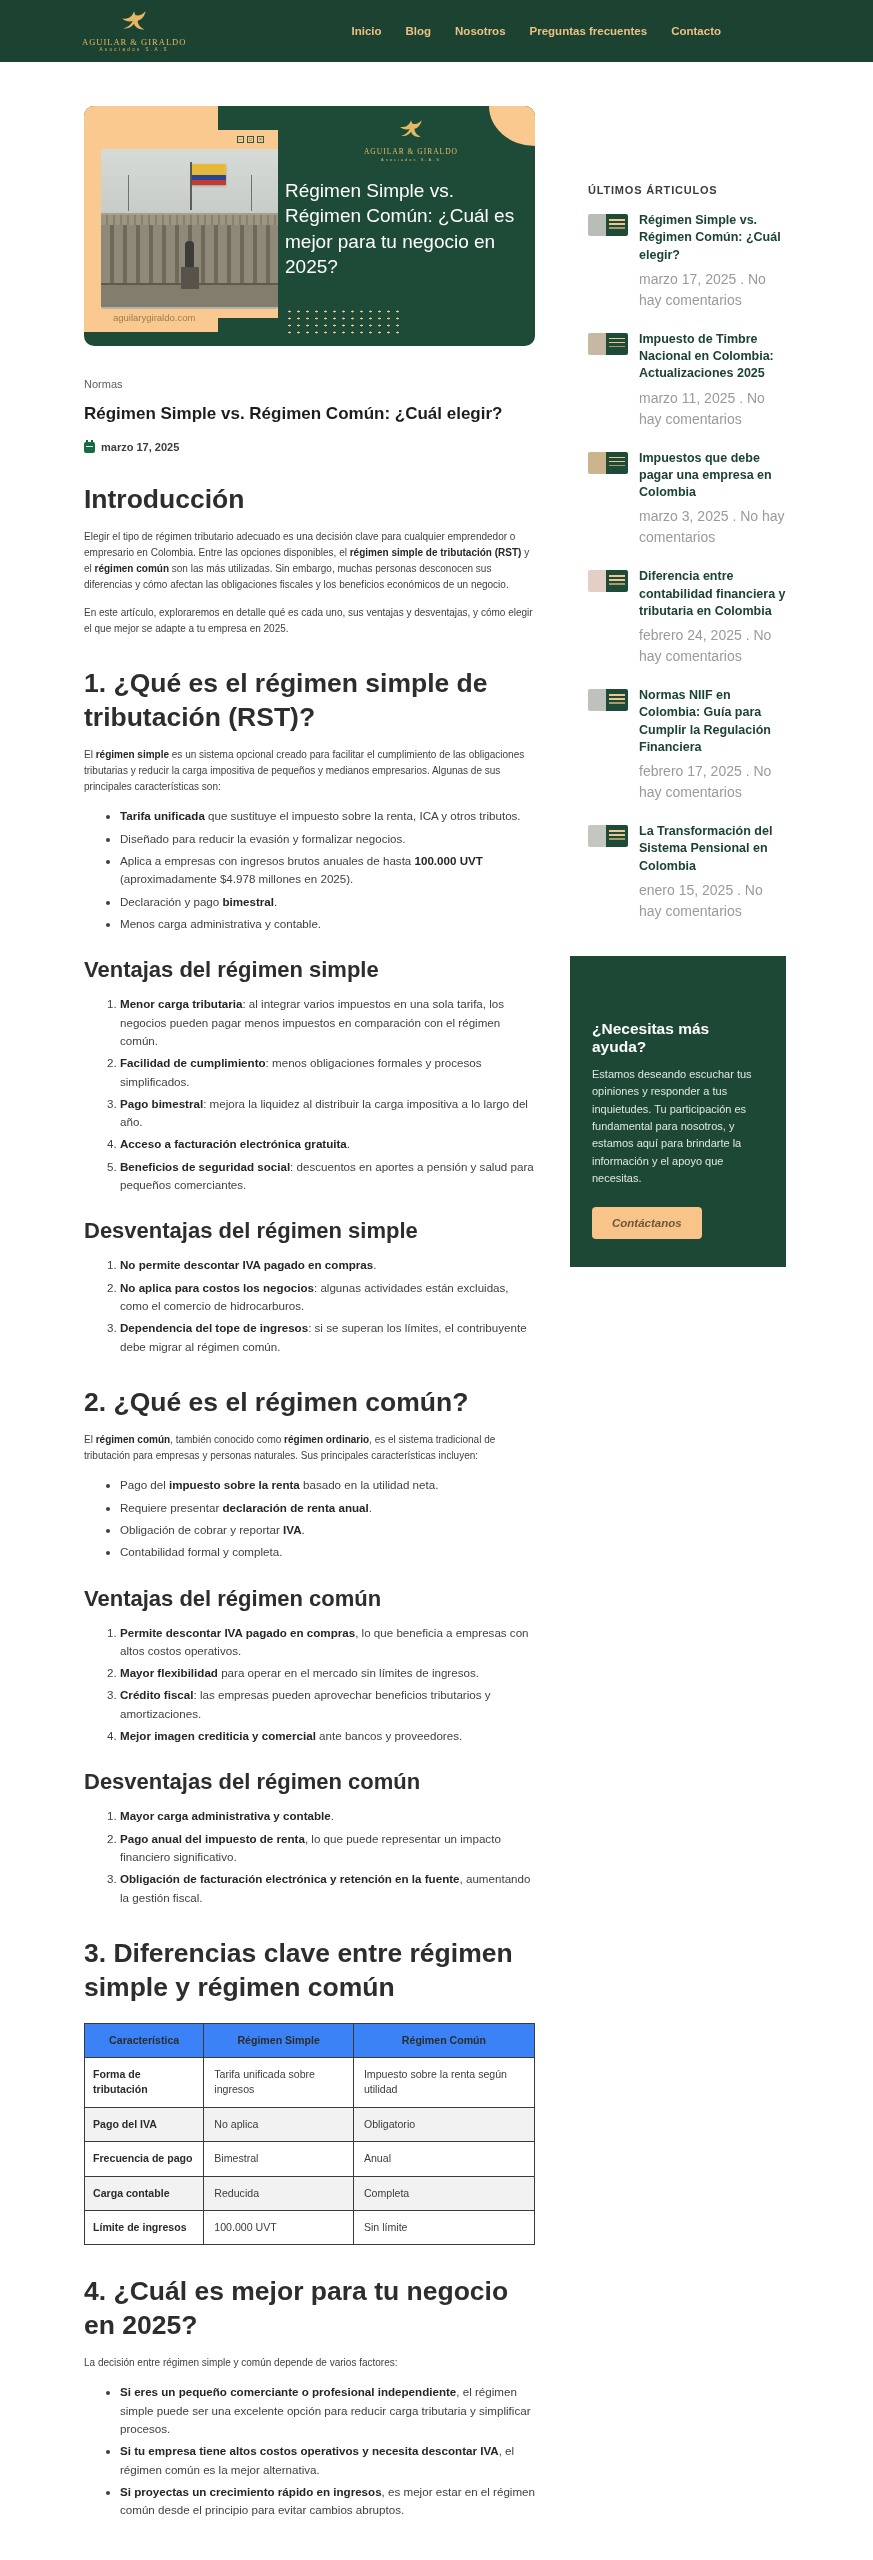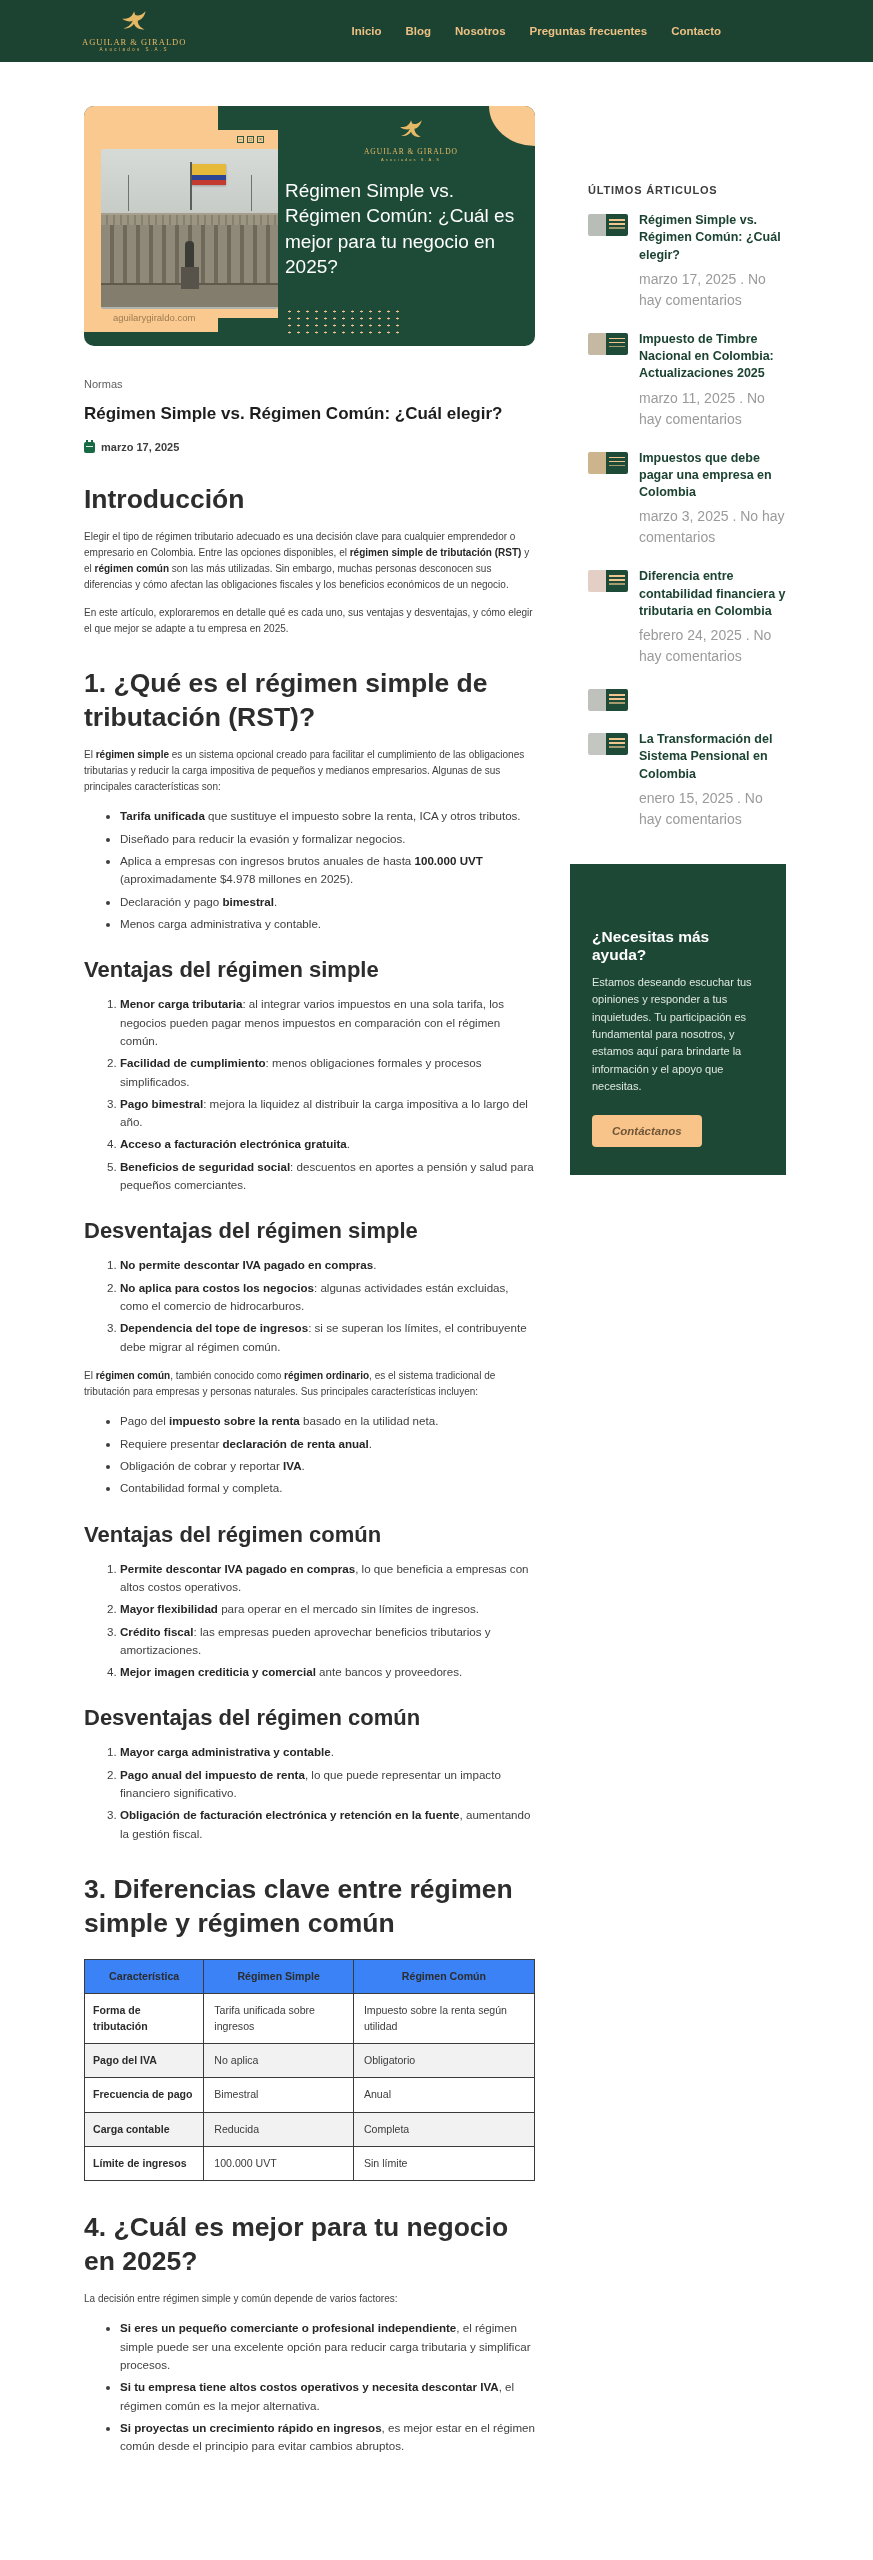--- a/index.html
+++ b/index.html
@@ -188,20 +188,21 @@
           <li><strong>Pago bimestral</strong>: mejora la liquidez al distribuir la carga impositiva a lo largo del año.</li>
           <li><strong>Acceso a facturación electrónica gratuita</strong>.</li>
           <li><strong>Beneficios de seguridad social</strong>: descuentos en aportes a pensión y salud para pequeños comerciantes.</li>
         </ol>
         <h3>Desventajas del régimen simple</h3>
         <ol>
           <li><strong>No permite descontar IVA pagado en compras</strong>.</li>
           <li><strong>No aplica para costos los negocios</strong>: algunas actividades están excluidas, como el comercio de hidrocarburos.</li>
           <li><strong>Dependencia del tope de ingresos</strong>: si se superan los límites, el contribuyente debe migrar al régimen común.</li>
         </ol>
+        <h2>2. ¿Qué es el régimen común?</h2>
         <p>El <strong>régimen común</strong>, también conocido como <strong>régimen ordinario</strong>, es el sistema tradicional de tributación para empresas y personas naturales. Sus principales características incluyen:</p>
         <ul>
           <li>Pago del <strong>impuesto sobre la renta</strong> basado en la utilidad neta.</li>
           <li>Requiere presentar <strong>declaración de renta anual</strong>.</li>
           <li>Obligación de cobrar y reportar <strong>IVA</strong>.</li>
           <li>Contabilidad formal y completa.</li>
         </ul>
         <h3>Ventajas del régimen común</h3>
         <ol>
           <li><strong>Permite descontar IVA pagado en compras</strong>, lo que beneficia a empresas con altos costos operativos.</li>
@@ -303,20 +304,24 @@
           <div class="sb-text">
             <div class="sb-title">Diferencia entre contabilidad financiera y tributaria en Colombia</div>
             <div class="sb-meta">febrero 24, 2025 . No hay comentarios</div>
           </div>
         </div>
         <div class="sb-item">
           <div class="thumb">
             <span class="thumb-photo" style="background: rgb(191, 194, 188);"></span>
             <span class="thumb-green"></span>
           </div>
+          <div class="sb-text">
+            <div class="sb-title">Normas NIIF en Colombia: Guía para Cumplir la Regulación Financiera</div>
+            <div class="sb-meta">febrero 17, 2025 . No hay comentarios</div>
+          </div>
         </div>
         <div class="sb-item">
           <div class="thumb">
             <span class="thumb-photo" style="background: rgb(196, 198, 193);"></span>
             <span class="thumb-green"></span>
           </div>
           <div class="sb-text">
             <div class="sb-title">La Transformación del Sistema Pensional en Colombia</div>
             <div class="sb-meta">enero 15, 2025 . No hay comentarios</div>
           </div>

